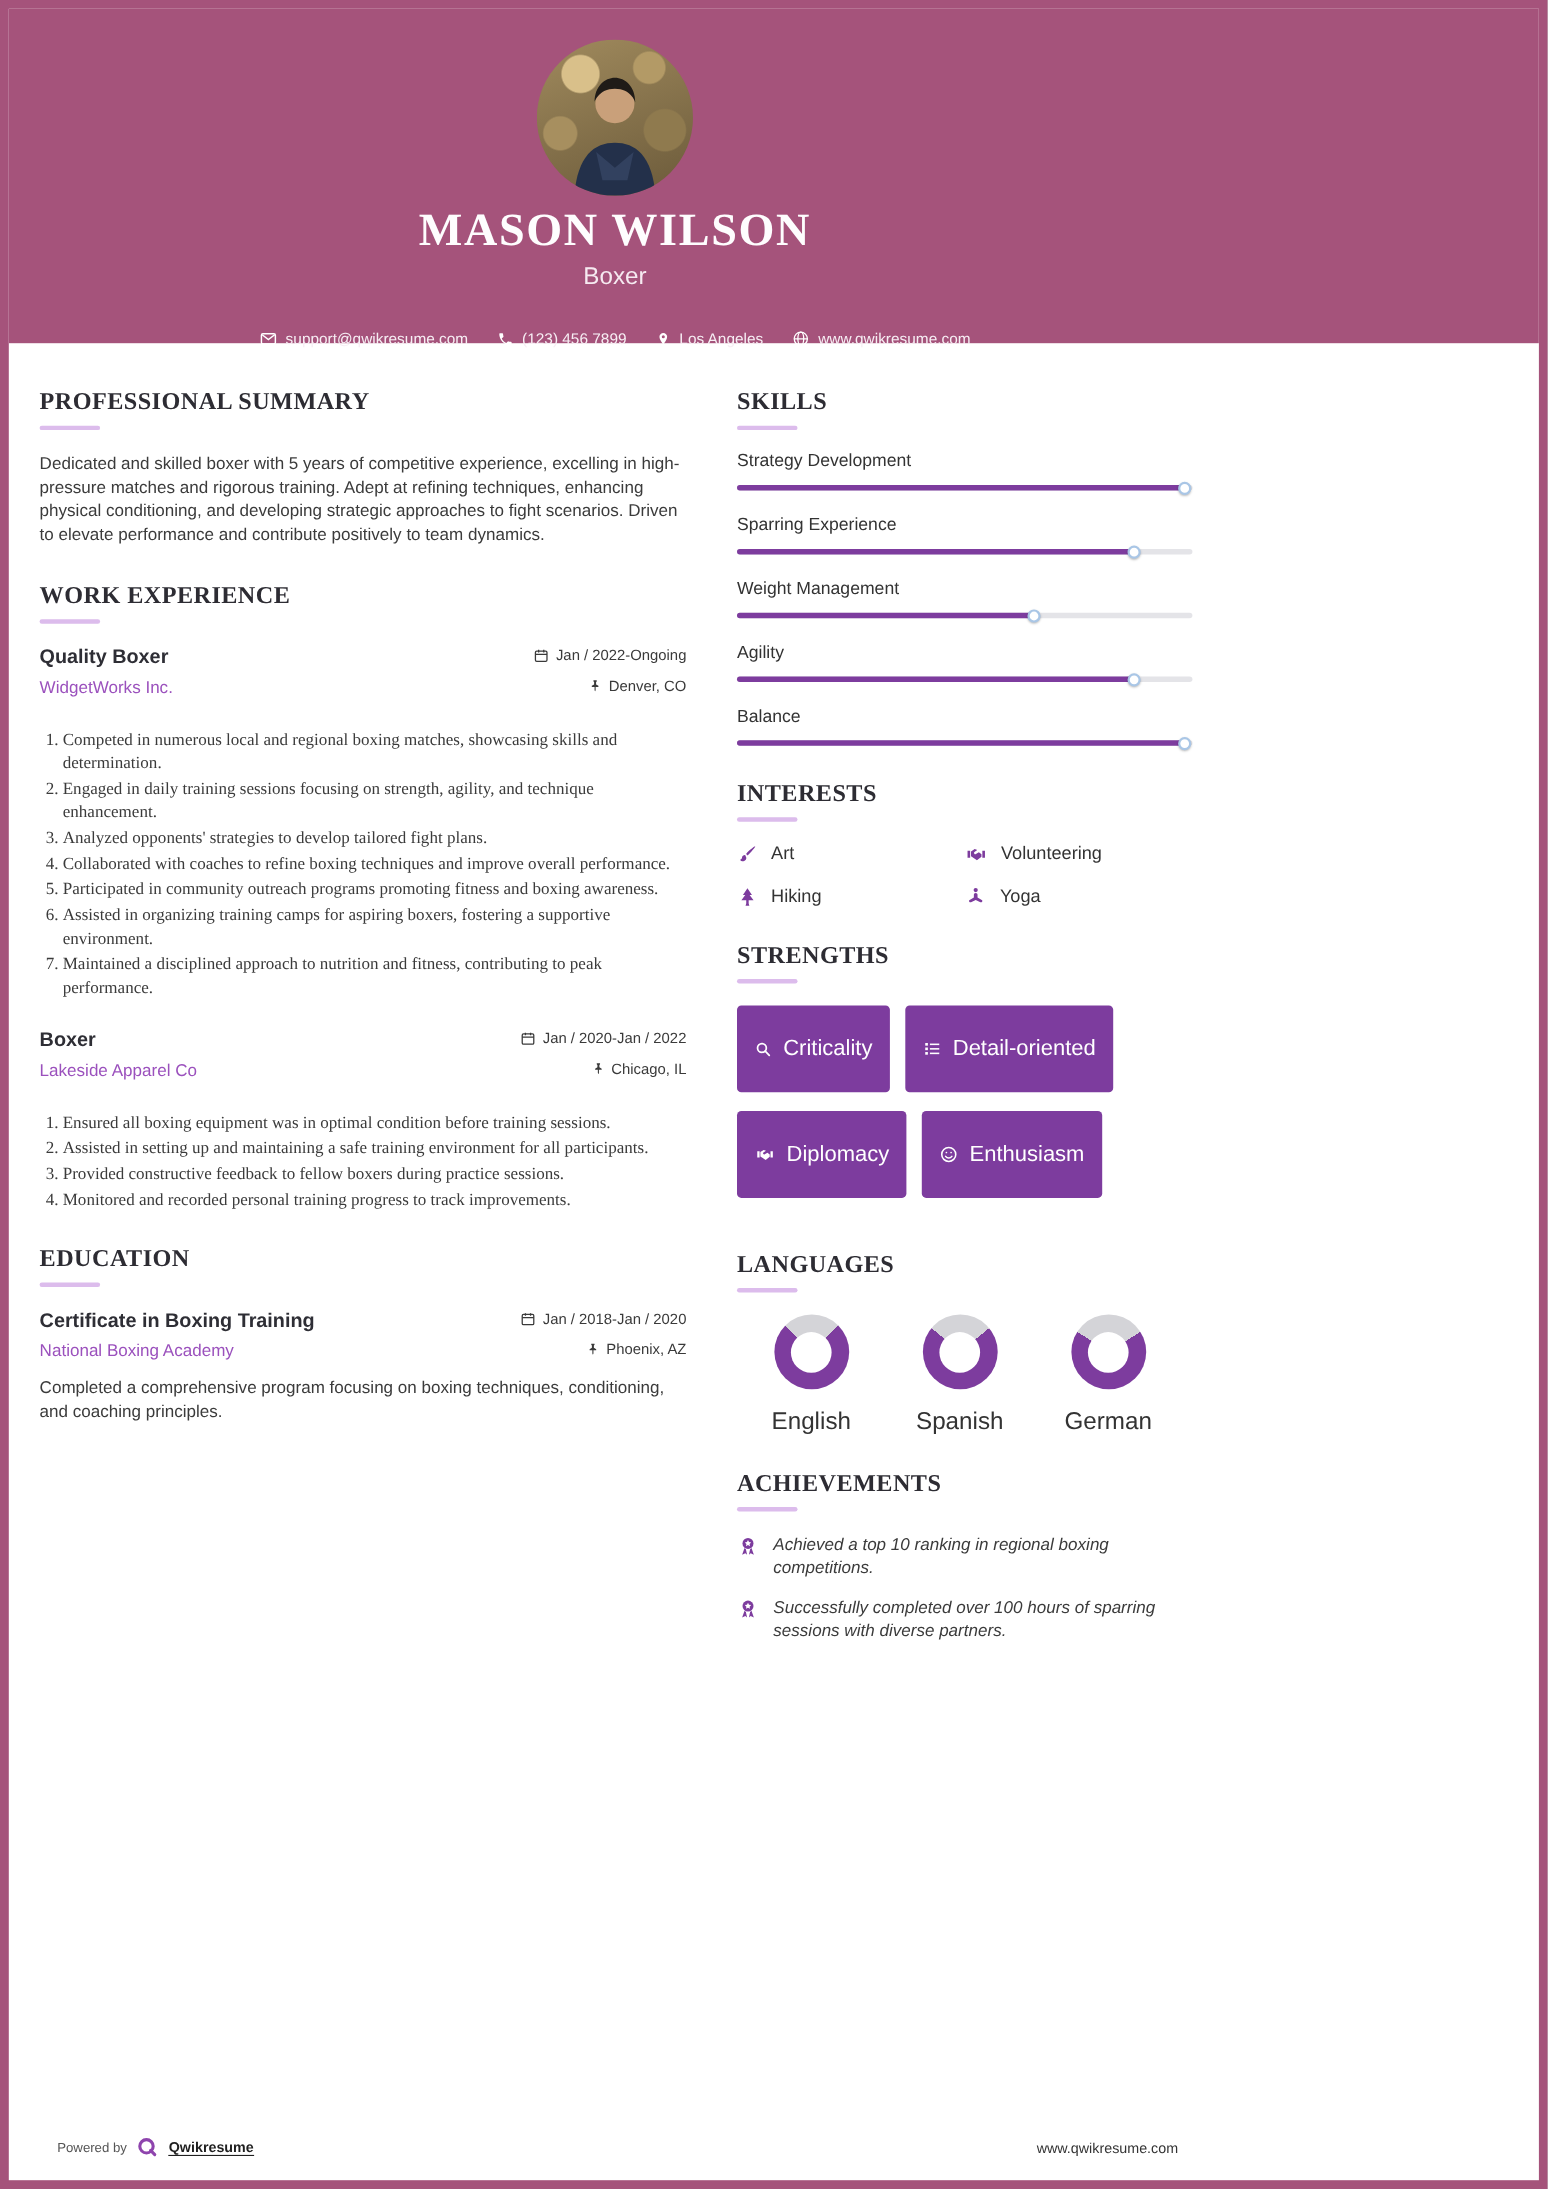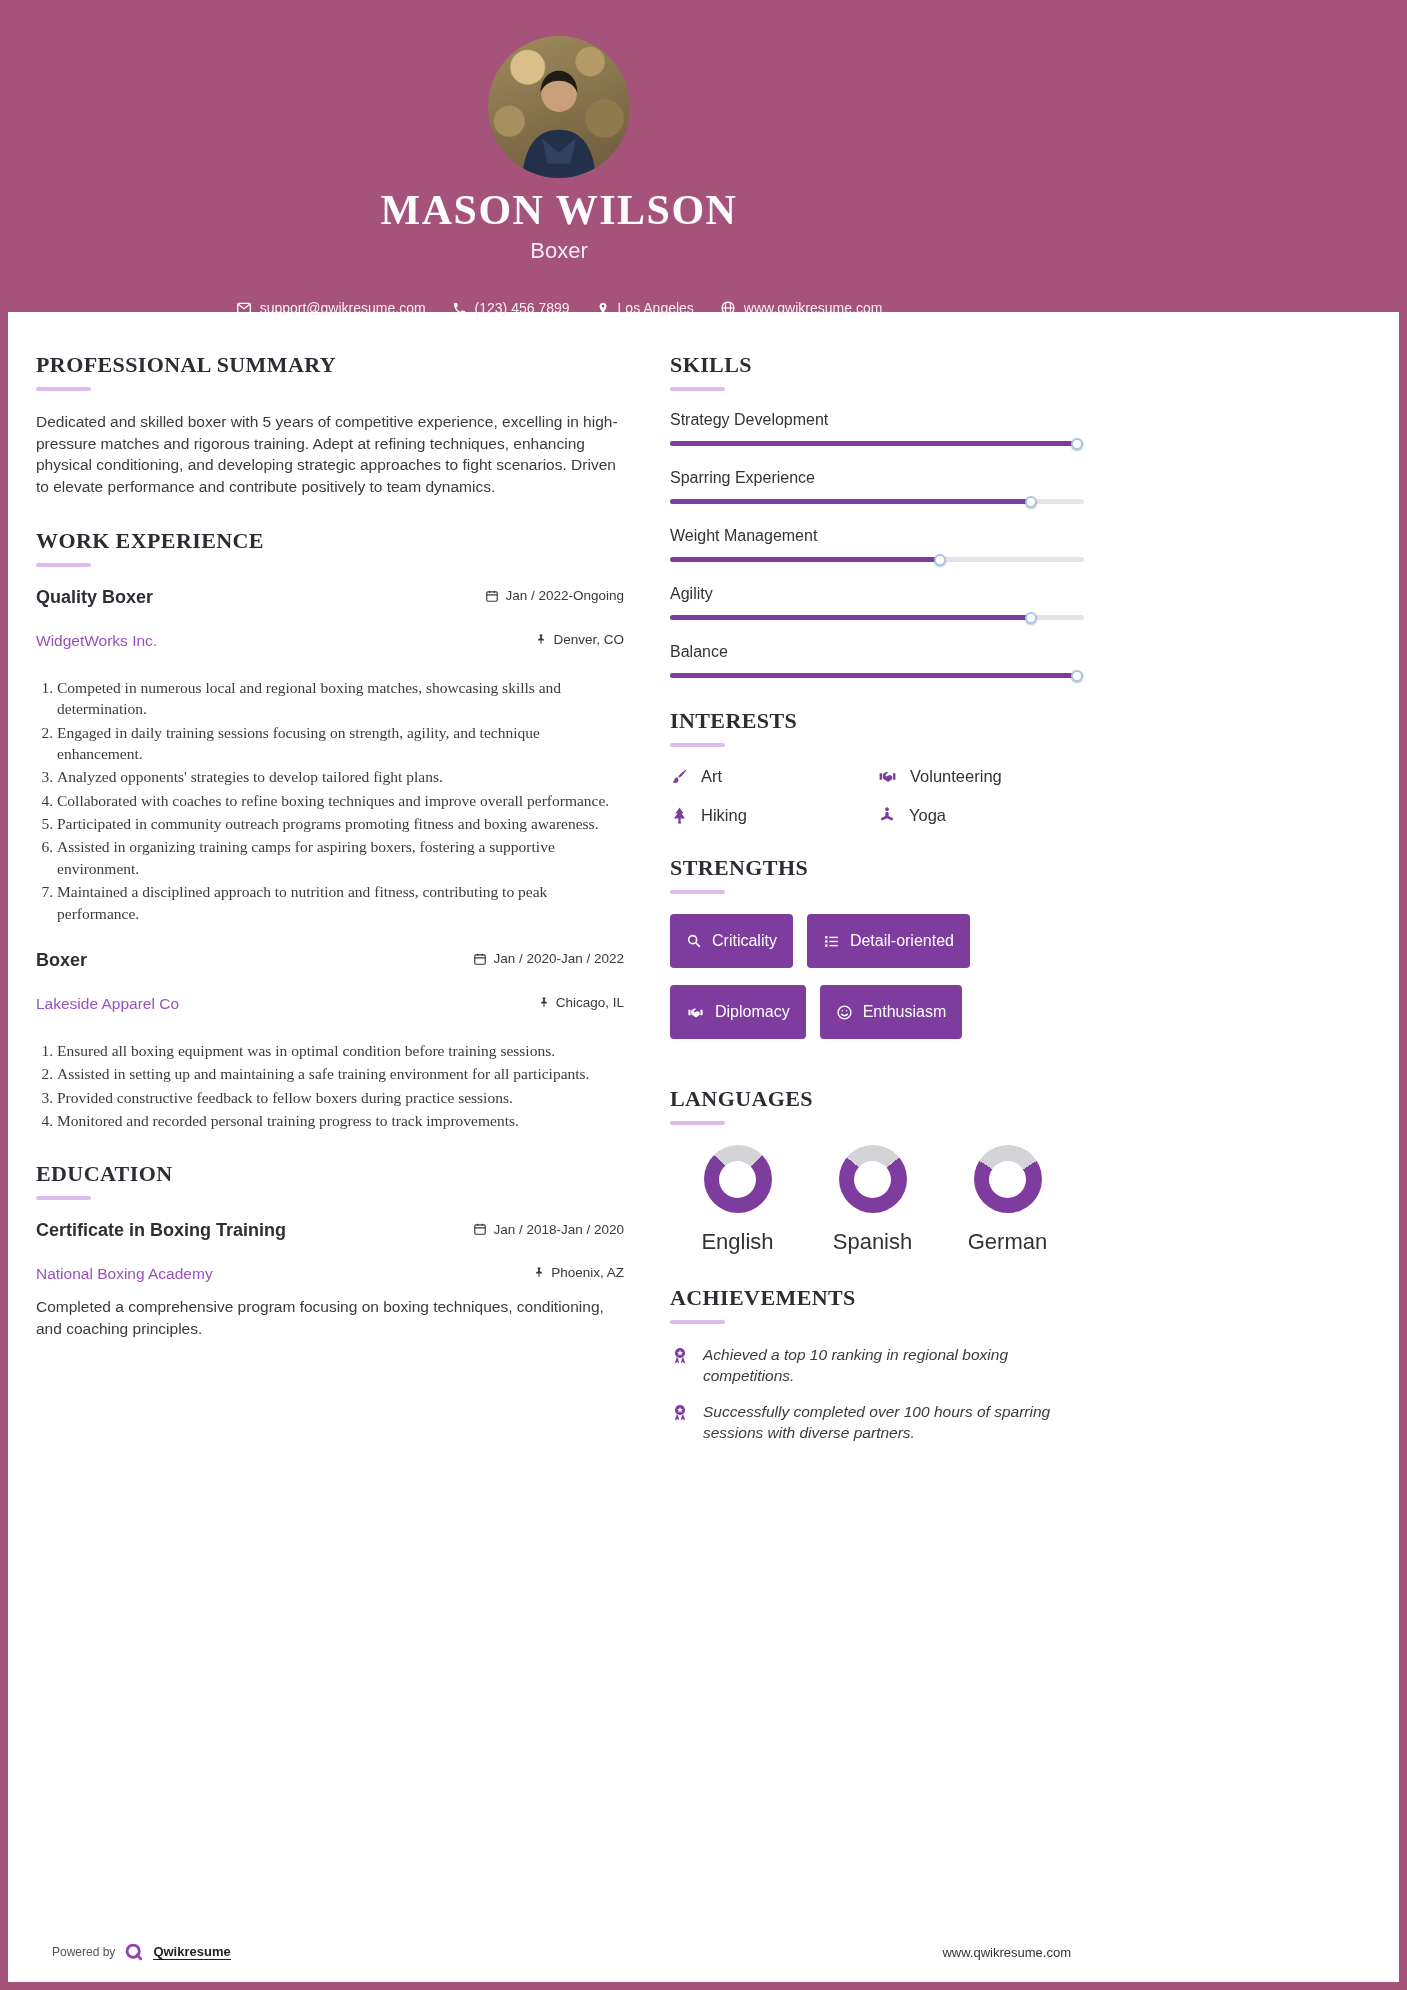--- a/index.html
+++ b/index.html
@@ -39,42 +39,42 @@
   h2{font-family:"Liberation Serif","DejaVu Serif",serif;font-size:22px;font-weight:700;
      letter-spacing:.4px;color:var(--ink);margin-bottom:9px;}
   .uline{width:55px;height:4px;background:var(--uline);border-radius:2px;margin-bottom:20px;}
   .section{margin-bottom:30px;}
   .ptext{font-size:15.5px;line-height:1.4;color:var(--body);}
 
   
   .jrow{display:flex;justify-content:space-between;align-items:baseline;}
   .jtitle{font-size:18px;font-weight:700;color:#2e2e35;}
   .jmeta{font-size:13.5px;color:#3a3a3a;display:flex;align-items:center;gap:6px;}
-  .company{color:var(--link);font-size:15.5px;font-weight:500;margin-top:22px;}
+  .company{color:var(--link);font-size:15.5px;font-weight:500;margin-top:7px;}
   .crow{display:flex;justify-content:space-between;align-items:baseline;margin-top:2px;}
   ol.bullets{margin:27px 0 26px;padding-left:21px;font-family:Liberation Serif, serif;}
   ol.bullets li{font-size:15.5px;line-height:1.38;color:var(--body);margin-bottom:2px;}
 
   
   .skill{margin-bottom:23px;}
   .skill-name{font-size:16px;color:#333;margin-bottom:12px;}
   .track{height:5px;background:var(--track);border-radius:3px;position:relative;}
   .fill{position:relative;height:5px;background:var(--accent);border-radius:3px;}
   .knob{position:absolute;right:-7px;top:50%;transform:translateY(-50%);width:12px;height:12px;
         background:#fff;border:2px solid #a9c6e6;border-radius:50%;box-shadow:0 1px 2px rgba(0,0,0,.25);}
 
   
   .int-grid{display:grid;grid-template-columns:1fr 1fr;row-gap:19px;}
   .int-item{display:flex;align-items:center;gap:12px;font-size:16.5px;color:#333;}
   .int-item svg{flex:none;color:var(--accent);}
 
   
   .chips{display:flex;flex-wrap:wrap;}
   .chip{display:inline-flex;align-items:center;gap:10px;background:var(--accent);color:#fff;
-        font-size:16px;padding:18px 16px;border-radius:4px;margin:0 14px 17px 0;}
+        font-size:20px;padding:28px 16px;border-radius:4px;margin:0 14px 17px 0;}
   .chip svg{flex:none;}
 
   
   .langs{display:flex;}
   .lang{width:135px;text-align:center;}
   .donut{width:68px;height:68px;border-radius:50%;margin:0 auto 16px;position:relative;
          background:conic-gradient(#d4d4d8 0 25%, var(--accent) 25% 100%);}
   .donut .hole{position:absolute;inset:0;margin:auto;width:37px;height:37px;background:#fff;border-radius:50%;}
   .lang-label{font-size:22px;color:#333;}
 

